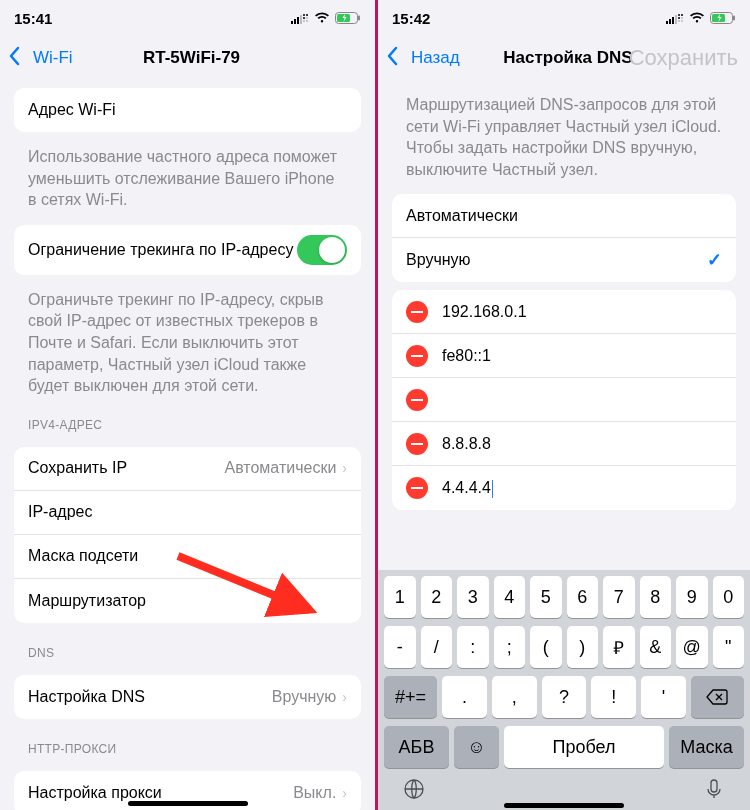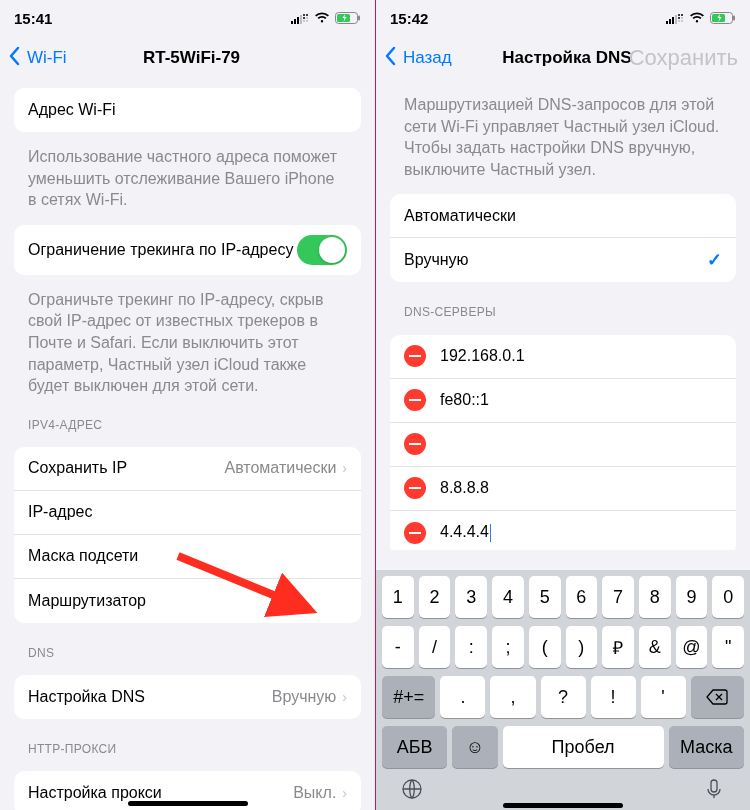--- a/index.html
+++ b/index.html
@@ -1,28 +1,28 @@
 <!DOCTYPE html>
 <html><head>
 <meta charset="utf-8">
 <style>
 * { box-sizing: border-box; margin: 0; padding: 0; font-family: -apple-system, "Helvetica Neue", Arial, sans-serif; }
 body { background: #fff; width: 750px; height: 810px; overflow: hidden; }
 .stage { display: flex; width: 750px; height: 810px; }
 .phone { width: 375px; height: 810px; background: #f2f2f7; position: relative; overflow: hidden; }
-.phone + .phone { border-left: 1px solid #be185d; }
+.phone + .phone { border-left: 3px solid #be185d; }
 
 
 .statusbar { height: 36px; display: flex; align-items: center; justify-content: space-between; padding: 0 14px; font-size: 15px; font-weight: 600; color: #000; }
 .sb-right { display: flex; align-items: center; gap: 5px; }
 .sb-icon svg { display: block; }
 
 
 .navbar { height: 44px; display: flex; align-items: center; position: relative; padding: 0 8px; }
-.nav-back { display: flex; align-items: center; color: #007aff; font-size: 17px; gap: 7px; cursor: pointer; }
+.nav-back { display: flex; align-items: center; color: #007aff; font-size: 17px; gap: 13px; cursor: pointer; }
 .nav-title { position: absolute; left: 8px; right: 0; text-align: center; font-size: 17px; font-weight: 600; pointer-events: none; }
 .nav-right { position: absolute; right: 12px; font-size: 22px; color: #c4c4c6; }
 
 .content { overflow-y: auto; height: calc(810px - 80px); }
 .content.short { height: 470px; }
 
 
 .group { background: #fff; border-radius: 10px; margin: 8px 14px; overflow: hidden; }
 .cell { display: flex; align-items: center; min-height: 44px; padding: 10px 14px; border-bottom: 0.5px solid #e3e3e6; font-size: 16px; color: #000; }
 .cell:last-child { border-bottom: none; }
@@ -229,21 +229,20 @@
       <div class="group">
         <div class="cell">
           <span class="cell-label">Автоматически</span>
         </div>
         <div class="cell">
           <span class="cell-label">Вручную</span>
           <span class="check">✓</span>
         </div>
       </div>
 
-      <div class="header-text">DNS-СЕРВЕРЫ</div>
       <div class="group" id="server-list">
 
       <div class="cell">
             <div class="del-btn"></div>
             <span class="cell-label">192.168.0.1</span>
           </div>
           <div class="cell">
             <div class="del-btn"></div>
             <span class="cell-label">fe80::1</span>
           </div>

